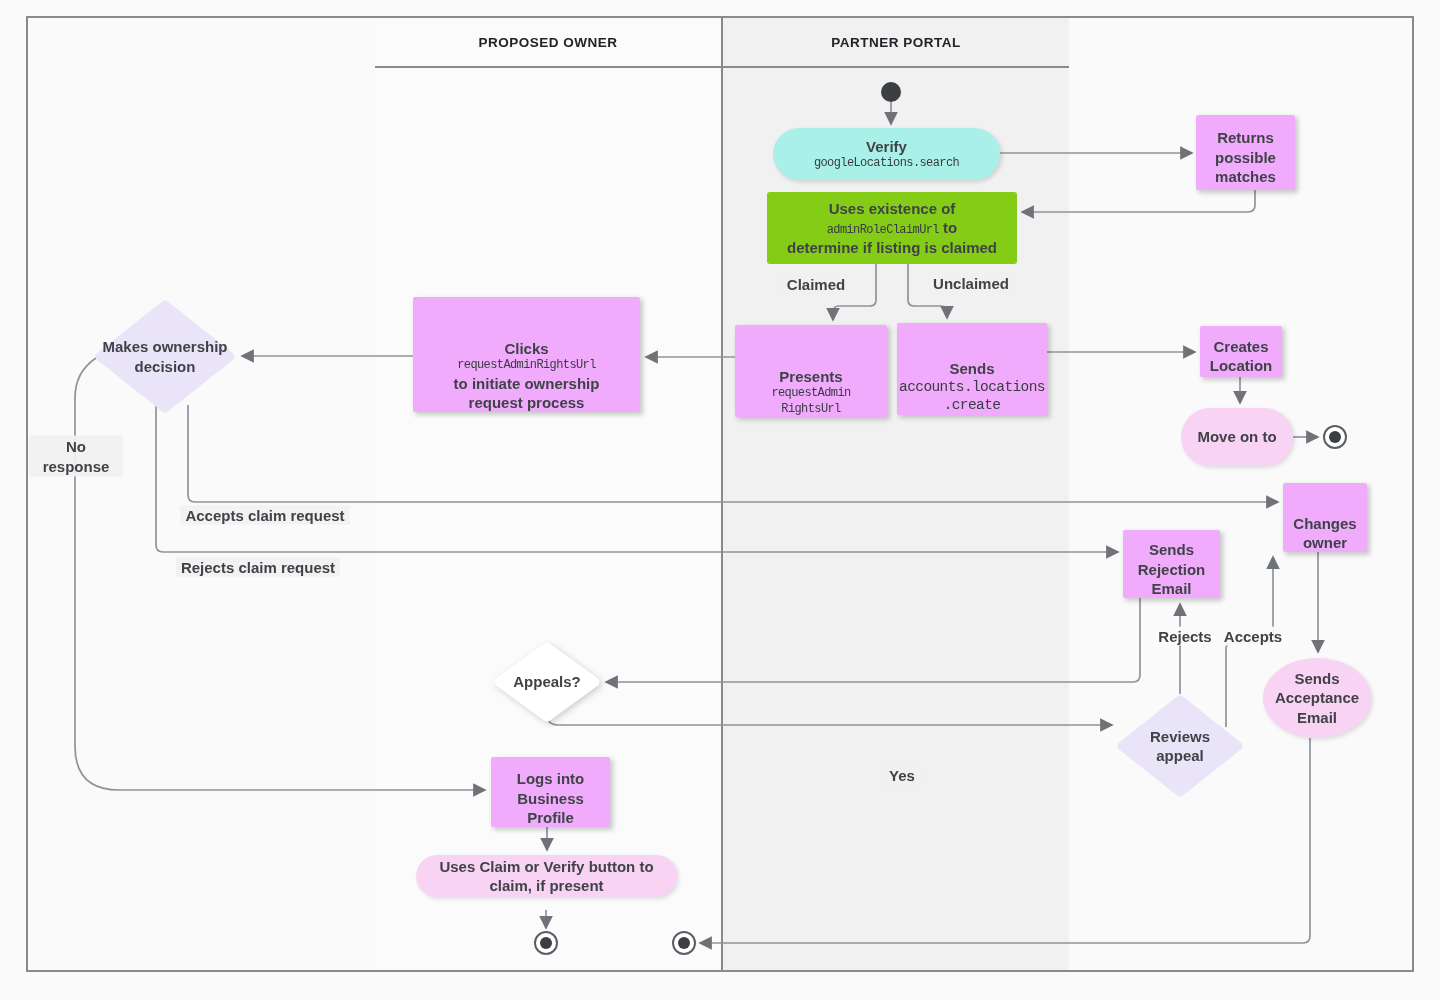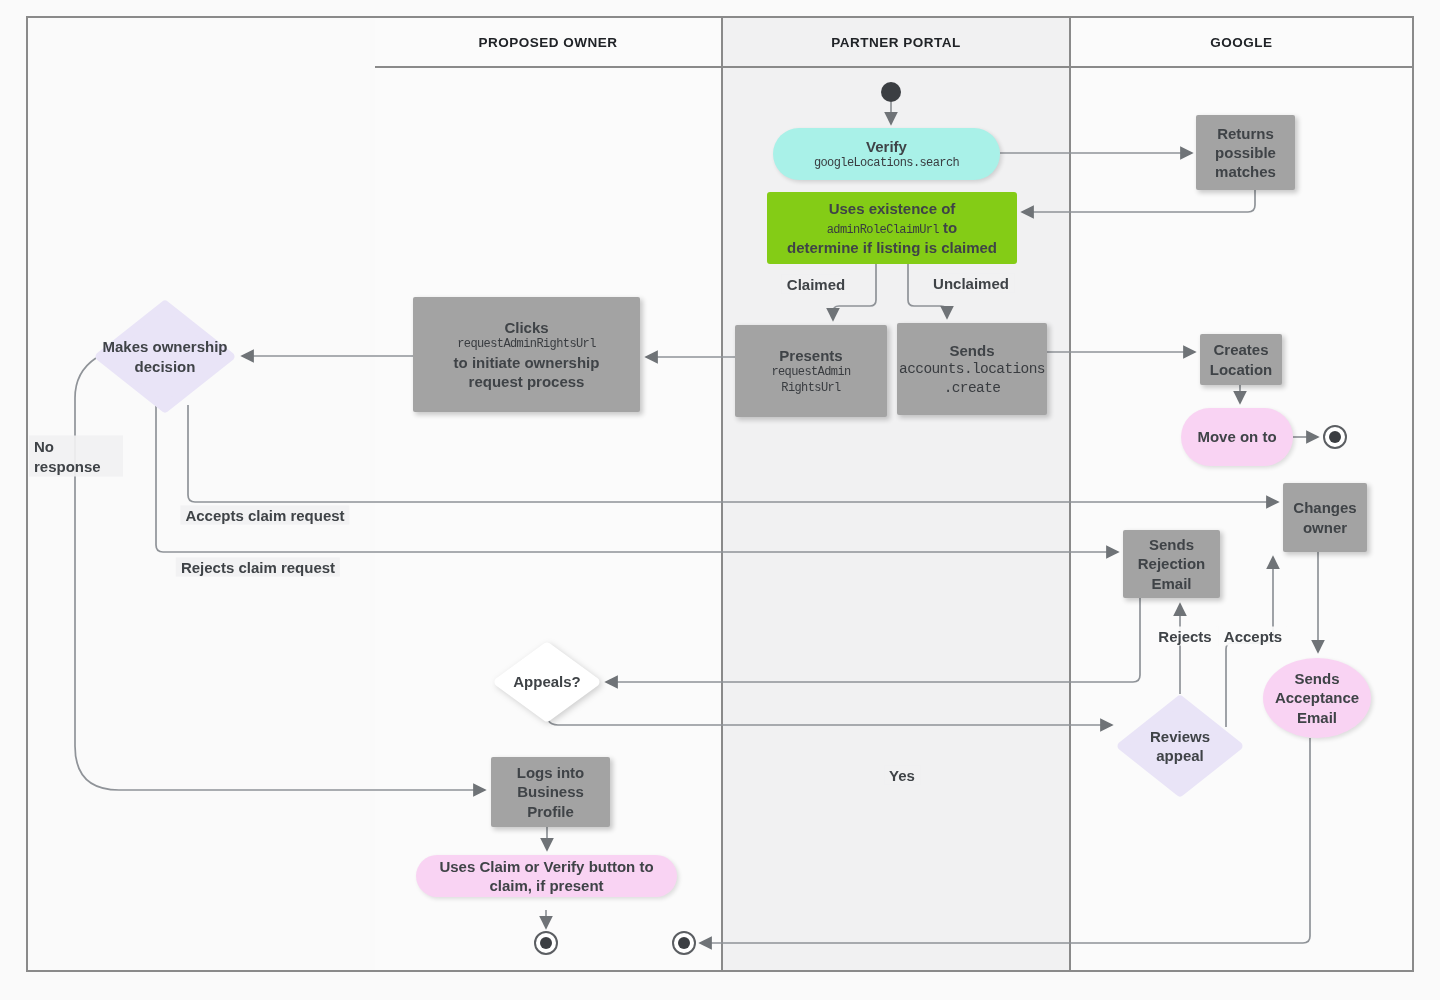--- a/index.html
+++ b/index.html
@@ -15,59 +15,56 @@
   .lane-gray{background:#f1f1f2;}
   .lane-light{background:#fbfbfb;}
   .lane-header{position:absolute;left:0;right:0;top:0;height:50px;border-bottom:2px solid #8a8a8a;
     display:flex;align-items:center;justify-content:center;box-sizing:border-box;
     font-weight:bold;font-size:13.5px;letter-spacing:.5px;color:#202327;}
   
   #wires{position:absolute;left:0;top:0;width:1440px;height:1000px;z-index:2;pointer-events:none;}
   
   .node{position:absolute;display:flex;flex-direction:column;align-items:center;justify-content:center;
     text-align:center;font-weight:bold;font-size:15px;color:#3f4347;line-height:1.28;z-index:3;box-sizing:border-box;}
-  .rect{background:#a3a3a3;border-radius:2px;box-shadow:2.5px 2.5px 5px rgba(0,0,0,0.20);}
+  .rect{background:#f0abfc;border-radius:2px;box-shadow:2.5px 2.5px 5px rgba(0,0,0,0.20);justify-content:flex-end;}
   .teal{background:#a9f1e8;box-shadow:2px 2px 4px rgba(0,0,0,0.14);}
   .lavender{background:#84cc16;}
   .pink{background:#f9d3f3;box-shadow:2px 2px 4px rgba(0,0,0,0.12);}
   .stadium{border-radius:29px;}
   .ellipse{border-radius:50%;}
   .code{font-family:"Liberation Mono", monospace;font-weight:normal;font-size:12px;letter-spacing:-0.6px;color:#393c40;white-space:nowrap;}
   
   .dwrap{position:absolute;z-index:3;}
   .dwrap svg{position:absolute;left:0;top:0;display:block;}
   .dshadow{filter:drop-shadow(2px 2px 3px rgba(0,0,0,0.18));}
   .dlabel{position:absolute;left:0;top:0;right:0;bottom:0;display:flex;align-items:center;justify-content:center;
     text-align:center;font-weight:bold;font-size:15px;color:#3f4347;line-height:1.15;}
   
   .startnode{position:absolute;width:20px;height:20px;border-radius:50%;background:#3b3e42;z-index:3;}
   .endnode{position:absolute;width:24px;height:24px;border:2px solid #5b5e62;background:#fff;border-radius:50%;
     display:flex;align-items:center;justify-content:center;z-index:3;box-sizing:border-box;}
   .enddot{width:12px;height:12px;border-radius:50%;background:#3b3e42;}
   
   .elabel{position:absolute;transform:translate(-50%,-50%);font-weight:bold;font-size:15px;color:#3f4347;
-    z-index:4;padding:1px 5px;white-space:nowrap;text-align:left;}
+    z-index:4;padding:1px 5px;white-space:nowrap;text-align:center;}
   .bg-gray{background:rgba(241,241,242,0.92);}
   .bg-light{background:rgba(251,251,251,0.92);}
   .wrap2{white-space:normal;width:84px;line-height:1.3;}
 </style>
 </head>
 <body>
 
 <div id="canvas">
 
   <div id="frame">
     <div class="lane lane-light" style="left:347px;width:346px;">
       <div class="lane-header">PROPOSED OWNER</div>
     </div>
     <div class="lane lane-gray" style="left:693px;width:348px;">
       <div class="lane-header">PARTNER PORTAL</div>
-    </div>
-    <div class="lane lane-light" style="left:1041px;width:343px;">
-      <div class="lane-header">GOOGLE</div>
     </div>
   </div>
 
   <svg id="wires" viewBox="0 0 1440 1000">
     <defs>
       <marker id="arr" markerWidth="9" markerHeight="9" refX="7" refY="4" orient="auto">
         <path d="M0,0 L8,4 L0,8 Z" fill="#6f7377"></path>
       </marker>
     </defs>
     <g stroke="#8f9398" stroke-width="1.7" fill="none">
@@ -126,21 +123,21 @@
     <span class="code" style="font-size:14.5px;">accounts.locations</span>
     <span class="code" style="font-size:14.5px;">.create</span>
   </div>
 
   <div class="node rect" style="left:735px;top:325px;width:152px;height:92px;">
     <span>Presents</span>
     <span class="code">requestAdmin</span>
     <span class="code">RightsUrl</span>
   </div>
 
-  <div class="node rect" style="left:1200px;top:326px;width:82px;height:51px;padding:2px 6px;margin-top:8px;">
+  <div class="node rect" style="left:1200px;top:326px;width:82px;height:51px;padding:2px 6px;">
     <span>Creates Location</span>
   </div>
 
   <div class="node pink stadium" style="left:1181px;top:408px;width:112px;height:58px;">
     <span>Move on to</span>
   </div>
 
   <div class="node rect" style="left:413px;top:297px;width:227px;height:115px;">
     <span>Clicks</span>
     <span class="code">requestAdminRightsUrl</span>

